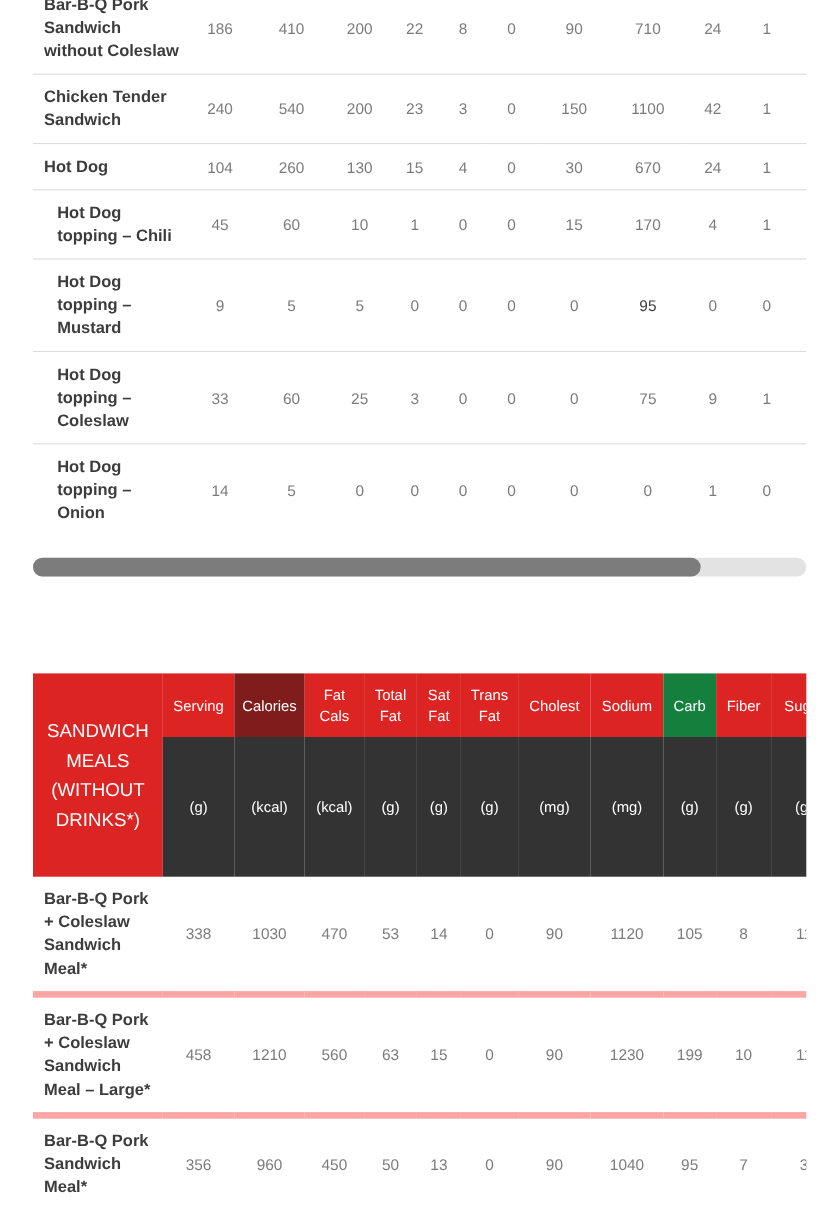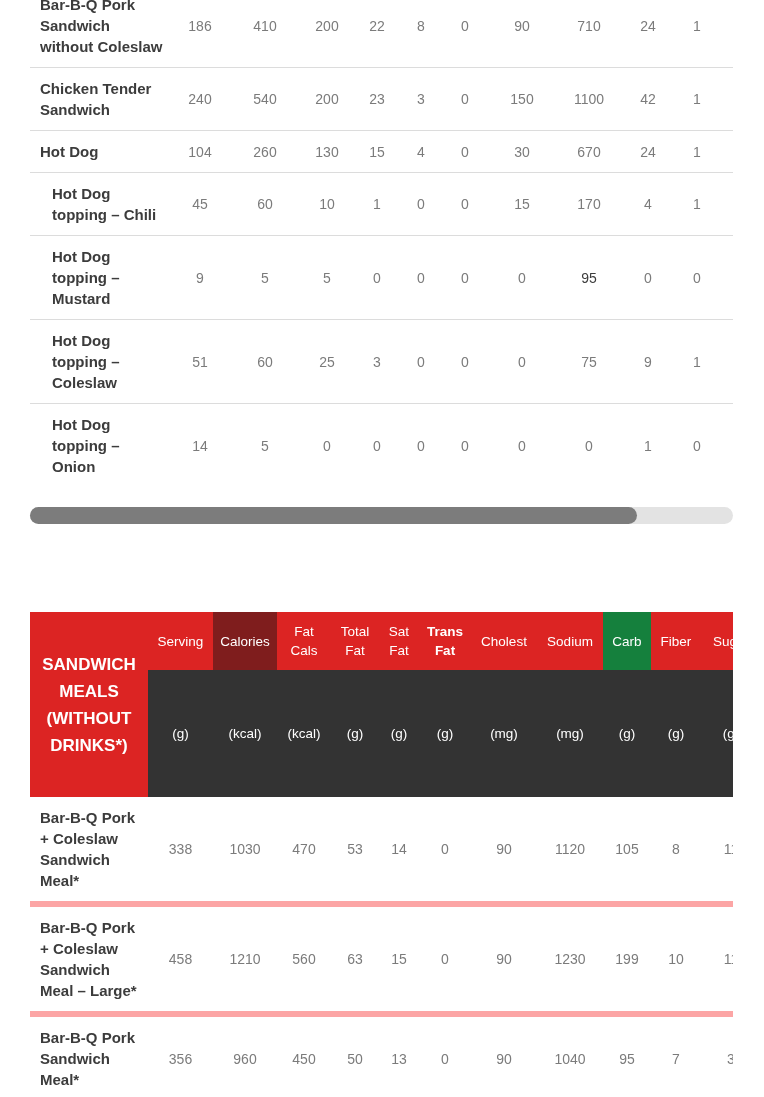--- a/index.html
+++ b/index.html
@@ -36,21 +36,21 @@
     position: absolute; left: 0; top: 0; width: 607px; height: 17px;
     background: #7c7c7c; border-radius: 9px;
   }
 
   
   .t2wrap {
     position: absolute; left: 30px; top: 612px; width: 703px; overflow: hidden;
   }
   .t2 { width: 731px; }
   th.seclabel {
-    color: #ffffff; font-weight: bold; font-size: 17px; line-height: 27px;
+    color: #ffffff; font-weight: normal; font-size: 17px; line-height: 27px;
     text-align: center; vertical-align: middle; padding: 8px 9px;
   }
   th.colhdr {
     color: #ffffff; font-weight: normal; font-size: 13.5px; line-height: 19px;
     text-align: center; vertical-align: middle; height: 58px; padding: 0 2px;
   }
   th.unit {
     background: #333333; color: #ffffff; font-weight: normal; font-size: 13.5px;
     text-align: center; vertical-align: middle; height: 127px; padding: 0 2px;
   }
@@ -141,21 +141,21 @@
           <td class="val">0</td>
           <td class="val">0</td>
           <td class="val">0</td>
           <td class="val hl">95</td>
           <td class="val">0</td>
           <td class="val">0</td>
           <td class="val"></td>
         </tr>
         <tr>
           <td class="lbl indent">Hot Dog topping – Coleslaw</td>
-          <td class="val">51</td>
+          <td class="val">33</td>
           <td class="val">60</td>
           <td class="val">25</td>
           <td class="val">3</td>
           <td class="val">0</td>
           <td class="val">0</td>
           <td class="val">0</td>
           <td class="val">75</td>
           <td class="val">9</td>
           <td class="val">1</td>
           <td class="val"></td>
@@ -199,21 +199,21 @@
         <col style="width: 60px;">
       </colgroup>
     <thead>
       <tr id="t2hdr">
         <th class="seclabel" rowspan="2" style="background: rgb(220, 36, 35);">SANDWICH MEALS (WITHOUT DRINKS*)</th>
       <th class="colhdr" style="background: rgb(220, 36, 35);">Serving</th>
           <th class="colhdr" style="background: #7f1d1d;">Calories</th>
           <th class="colhdr" style="background: rgb(220, 36, 35);">Fat Cals</th>
           <th class="colhdr" style="background: rgb(220, 36, 35); margin-top: 48px;">Total Fat</th>
           <th class="colhdr" style="background: rgb(220, 36, 35);">Sat Fat</th>
-          <th class="colhdr" style="background: rgb(220, 36, 35); font-weight: bold;">Trans Fat</th>
+          <th class="colhdr" style="background: rgb(220, 36, 35);">Trans Fat</th>
           <th class="colhdr" style="background: rgb(220, 36, 35);">Cholest</th>
           <th class="colhdr" style="background: rgb(220, 36, 35);">Sodium</th>
           <th class="colhdr" style="background: #15803d;">Carb</th>
           <th class="colhdr" style="background: rgb(220, 36, 35);">Fiber</th>
           <th class="colhdr" style="background: rgb(220, 36, 35);">Sugar</th>
         </tr>
       <tr id="t2units">
           <th class="unit">(g)</th>
           <th class="unit">(kcal)</th>
           <th class="unit">(kcal)</th>

